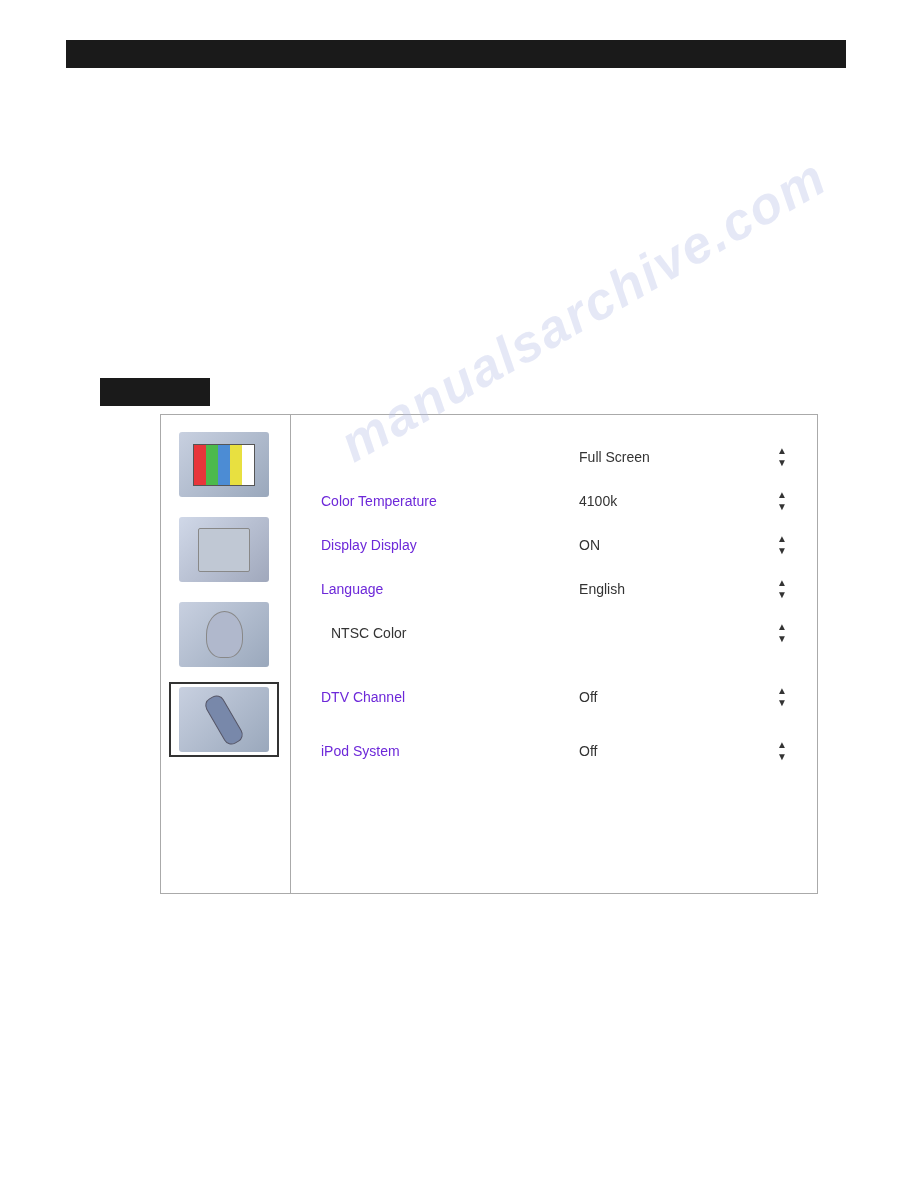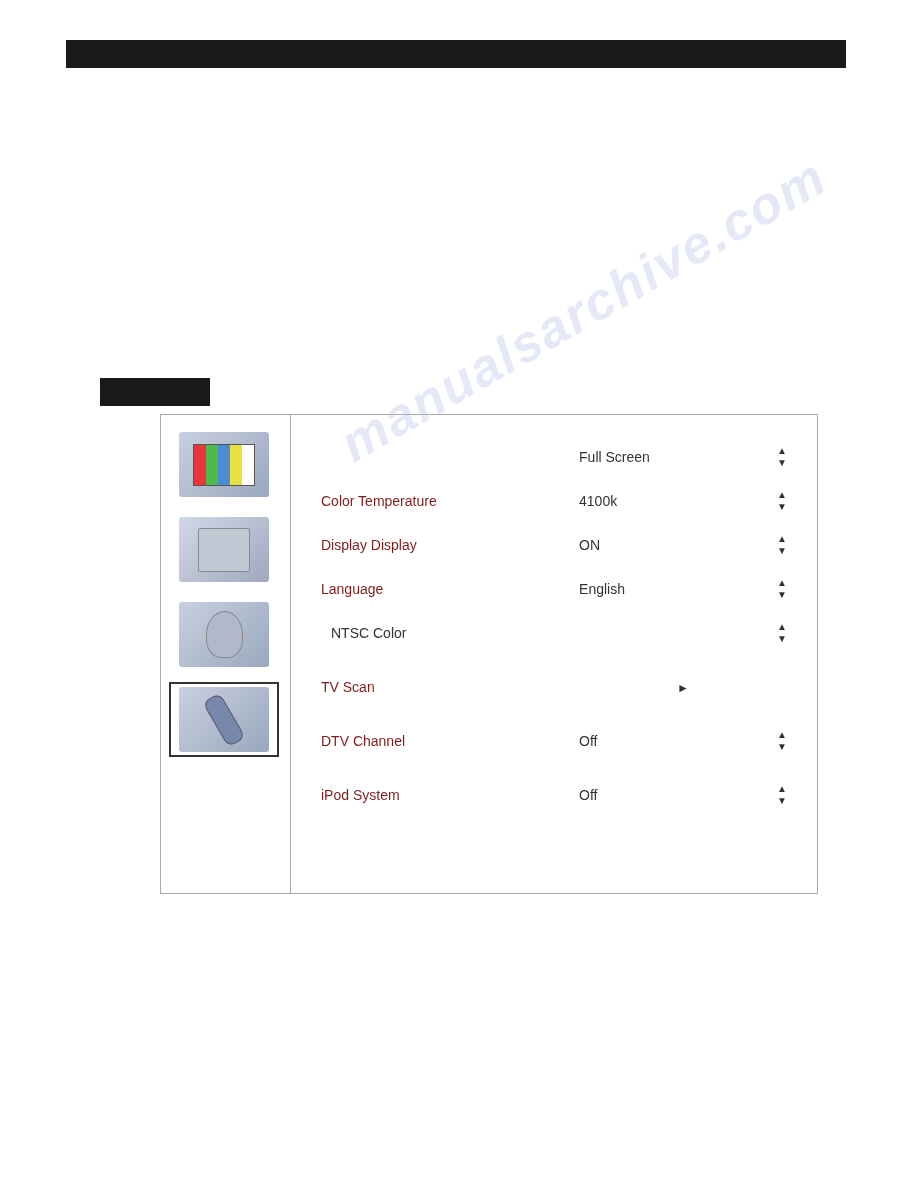--- a/index.html
+++ b/index.html
@@ -167,21 +167,21 @@
       display: flex;
       align-items: center;
       padding: 10px 0;
       min-height: 44px;
       justify-content: space-between;
     }
 
     .menu-label {
       width: 160px;
       font-size: 14px;
-      color: #7f1d1d;
+      color: #6d28d9;
     }
 
     .menu-label.highlighted {
       background: #e8e8e8;
       border: 1px solid #aaa;
       padding: 6px 10px;
       font-size: 14px;
     }
 
     .menu-value {
@@ -286,26 +286,20 @@
     <div class="menu-row">
       <div class="menu-value">NTSC Color</div>
       <div class="arrows-col">
         <span class="arrow-up">▲</span>
         <span class="arrow-down">▼</span>
       </div>
     </div>
 
     <div class="menu-spacer"></div>
 
-    <div class="menu-row">
-      <div class="menu-label">TV Scan</div>
-      <div class="menu-value">
-        <span class="arrow-right">►</span>
-      </div>
-    </div>
 
     <div class="menu-spacer"></div>
 
     <div class="menu-row">
       <div class="menu-label">DTV Channel</div>
       <div class="menu-value">Off</div>
       <div class="arrows-col">
         <span class="arrow-up">▲</span>
         <span class="arrow-down">▼</span>
       </div>

